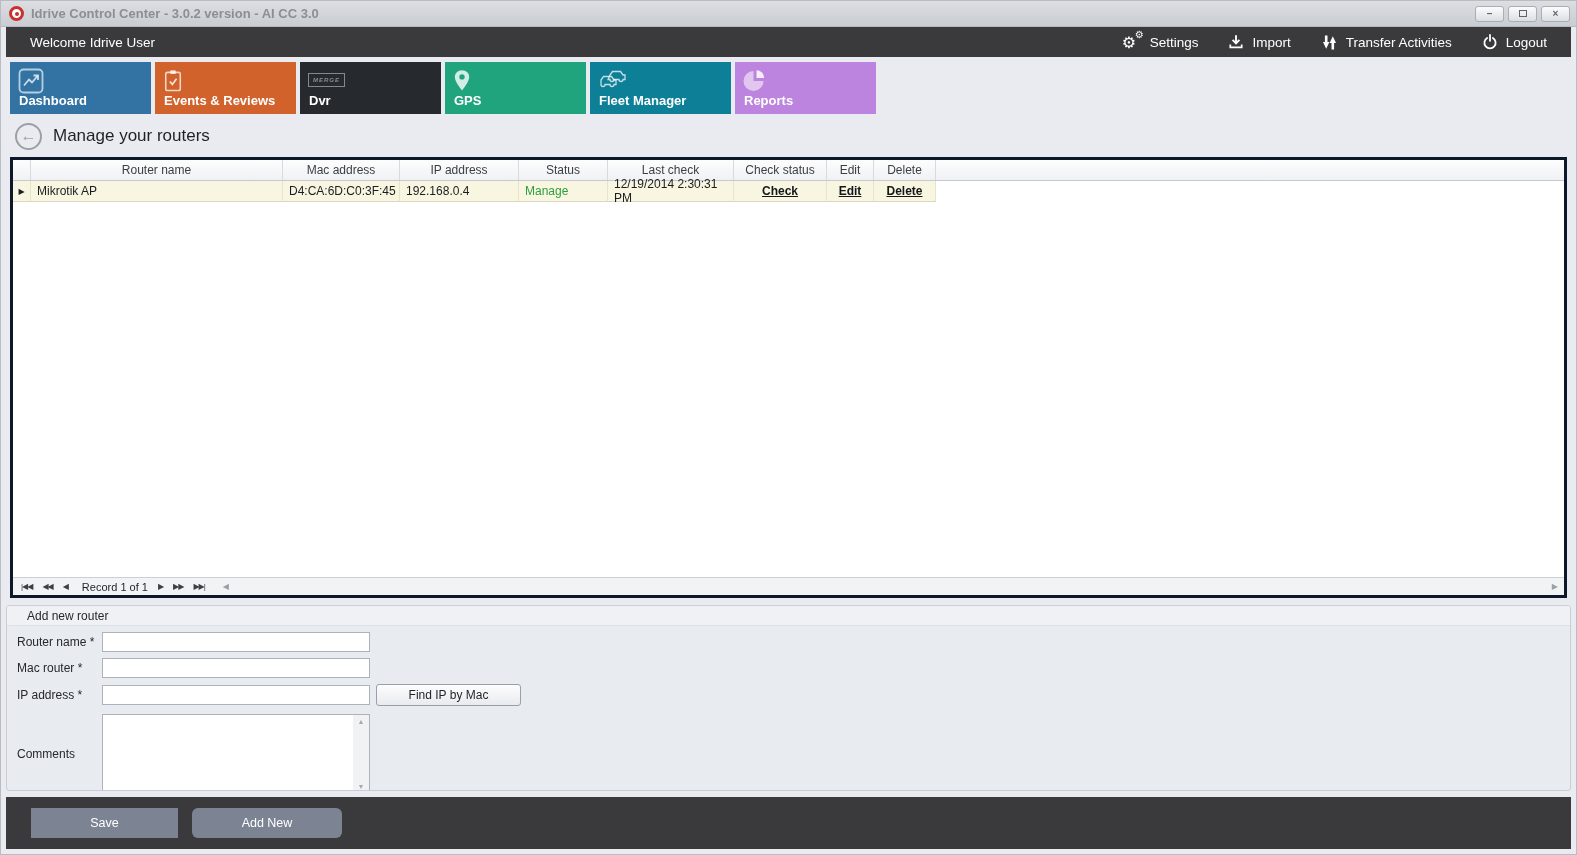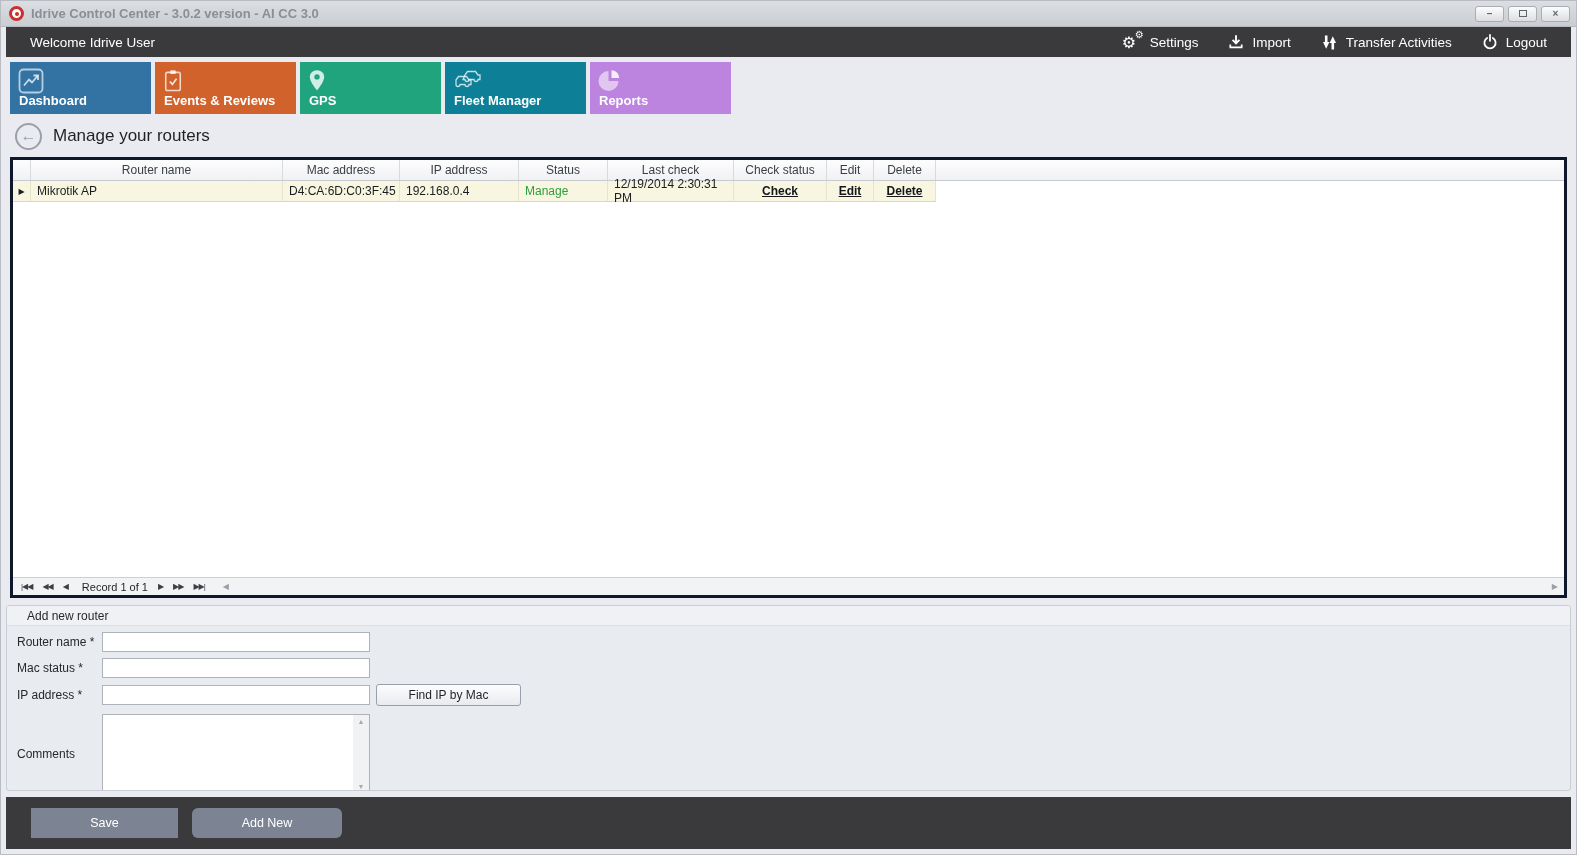--- a/index.html
+++ b/index.html
@@ -222,20 +222,26 @@
       <span class="tile-icon">
         <svg width="20" height="26" viewBox="0 0 22 26">
           <rect x="3" y="3.5" width="16" height="20" rx="2" fill="none" stroke="rgba(255,255,255,0.75)" stroke-width="1.7"></rect>
           <rect x="8" y="1.2" width="6" height="4.2" rx="1" fill="rgba(255,255,255,0.75)"></rect>
           <path d="M7.5 13.5 l2.8 3.2 l4.6 -6.2" fill="none" stroke="rgba(255,255,255,0.85)" stroke-width="1.8"></path>
         </svg>
       </span>
       <span class="tile-label">Events &amp; Reviews</span>
     </div>
 
+    <div class="tile" style="background-color: rgb(38, 41, 46);">
+      <span class="tile-icon">
+        <span class="plate-icon">MERGE</span>
+      </span>
+      <span class="tile-label">Dvr</span>
+    </div>
 
     <div class="tile" style="background-color: rgb(31, 164, 125);">
       <span class="tile-icon">
         <svg width="18" height="25" viewBox="0 0 20 26">
           <path d="M10 1.5 C5.3 1.5 2 5 2 9.2 C2 15 10 24 10 24 C10 24 18 15 18 9.2 C18 5 14.7 1.5 10 1.5 Z" fill="rgba(255,255,255,0.8)"></path>
           <circle cx="10" cy="9" r="3" fill="#1fa47d"></circle>
         </svg>
       </span>
       <span class="tile-label">GPS</span>
     </div>
@@ -325,21 +331,21 @@
 
   <div class="form-group">
     <div class="form-caption">Add new router</div>
 
     <div class="form-row">
       <span class="form-label">Router name *</span>
       <input class="form-input" type="text" value="" style="">
     </div>
 
     <div class="form-row">
-      <span class="form-label">Mac status *</span>
+      <span class="form-label">Mac router *</span>
       <input class="form-input" type="text" value="" style="">
     </div>
 
     <div class="form-row">
       <span class="form-label">IP address *</span>
       <input class="form-input" type="text" value="" style="">
       <button class="find-btn">Find IP by Mac</button>
     </div>
 
     <div class="form-row comments-row">

